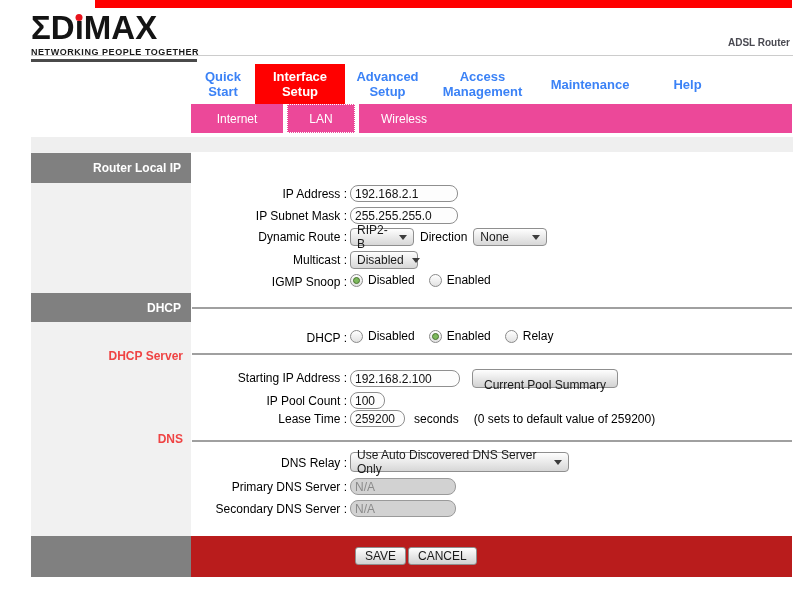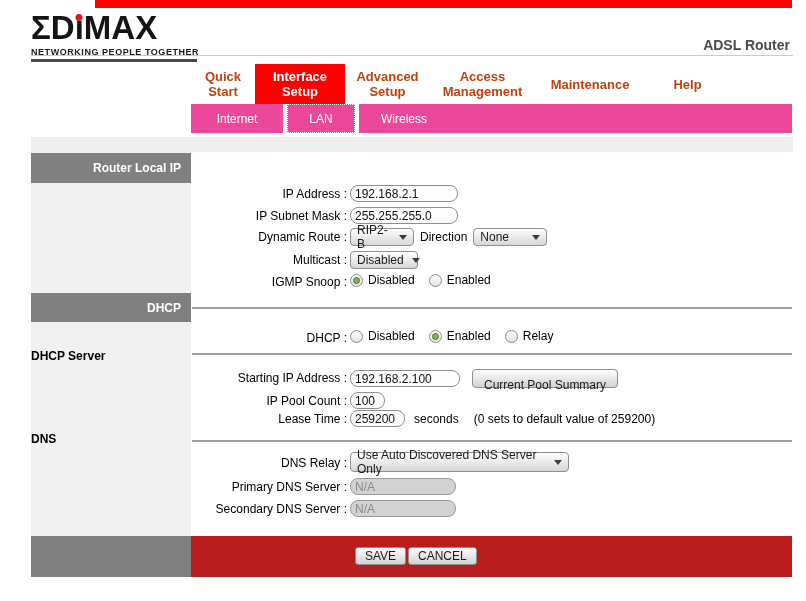--- a/index.html
+++ b/index.html
@@ -11,42 +11,42 @@
   .abs{position:absolute;}
 
   
   .top-red-bar{left:95px;top:0;width:697px;height:8px;background:#ff0000;}
   .logo{left:31px;top:10px;width:180px;}
   .logo-big{font-size:33px;font-weight:bold;color:#141414;line-height:36px;letter-spacing:0px;}
   .logo-i{position:relative;display:inline-block;}
   .logo-i .dot{position:absolute;left:50%;transform:translateX(-50%);top:4px;width:7px;height:7px;border-radius:50%;background:#e8131c;}
   .logo-tagline{font-size:9px;font-weight:bold;color:#1a1a1a;letter-spacing:0.55px;margin-top:1px;white-space:nowrap;}
   .logo-underline{width:166px;height:3px;background:#4a4a4a;margin-top:2px;}
-  .product-title{top:37px;left:650px;width:140px;text-align:right;font-size:14px;font-weight:bold;color:#4a4a52;}
+  .product-title{top:37px;left:650px;width:140px;text-align:right;font-size:10px;font-weight:bold;color:#4a4a52;}
   .header-rule{left:31px;top:55px;width:762px;height:1px;background:#cccccc;}
 
   
   .side-title{left:31px;top:64px;width:160px;height:69px;background:#808080;color:#fff;
     font-size:15px;font-weight:bold;display:flex;align-items:center;justify-content:flex-end;padding-right:8px;}
   .tabs{left:191px;top:64px;width:601px;height:40px;display:flex;}
   .tab{height:40px;display:flex;align-items:center;justify-content:center;text-align:center;
-    font-size:13px;font-weight:bold;color:#c2410c;line-height:15px;cursor:pointer;}
+    font-size:13px;font-weight:bold;color:#3b82f6;line-height:15px;cursor:pointer;}
   .tab.active{background:#ff0000;color:#ffffff;}
   .subtabs{left:191px;top:104px;width:601px;height:29px;background:#ec4899;}
   .subtab{position:absolute;top:0;height:29px;display:flex;align-items:center;justify-content:center;
     color:#ffffff;font-size:12px;cursor:pointer;}
   .subtab.sel{border:1px dotted #ffffff;}
   .subtab-gap{position:absolute;top:0;height:29px;width:4px;background:#ffffff;}
 
   
   .light-bar{left:31px;top:137px;width:762px;height:15px;background:#efefef;}
   .sidebar-col{left:31px;top:152px;width:160px;height:384px;background:#f1f1f1;}
   .section-box{left:31px;width:160px;background:#808080;color:#fff;font-size:12px;font-weight:bold;
     display:flex;align-items:center;justify-content:flex-end;padding-right:10px;}
-  .side-label{left:31px;width:152px;text-align:left;font-size:12px;font-weight:bold;color:#000000;}
+  .side-label{left:31px;width:152px;text-align:right;font-size:12px;font-weight:bold;color:#ef4444;}
   .hline{height:2px;background:#a0a0a0;}
 
   
   .flabel{left:191px;width:156px;text-align:right;font-size:12px;color:#000;}
   .frow{left:350px;display:flex;align-items:center;}
   input.txt{height:17px;width:108px;border:1px solid #8f8f8f;border-radius:8px;padding:4px 4px;
     font-family:"Liberation Sans",sans-serif;font-size:12px;color:#111;background:#fdfdfd;}
   input.txt:disabled{background:#d2d2d2;color:#8a8a8a;border-color:#9a9a9a;}
   .dd{display:inline-flex;align-items:center;justify-content:space-between;height:18px;
     border:1px solid #8f8f8f;border-radius:4px;background:linear-gradient(#fefefe,#d7d7d7);

